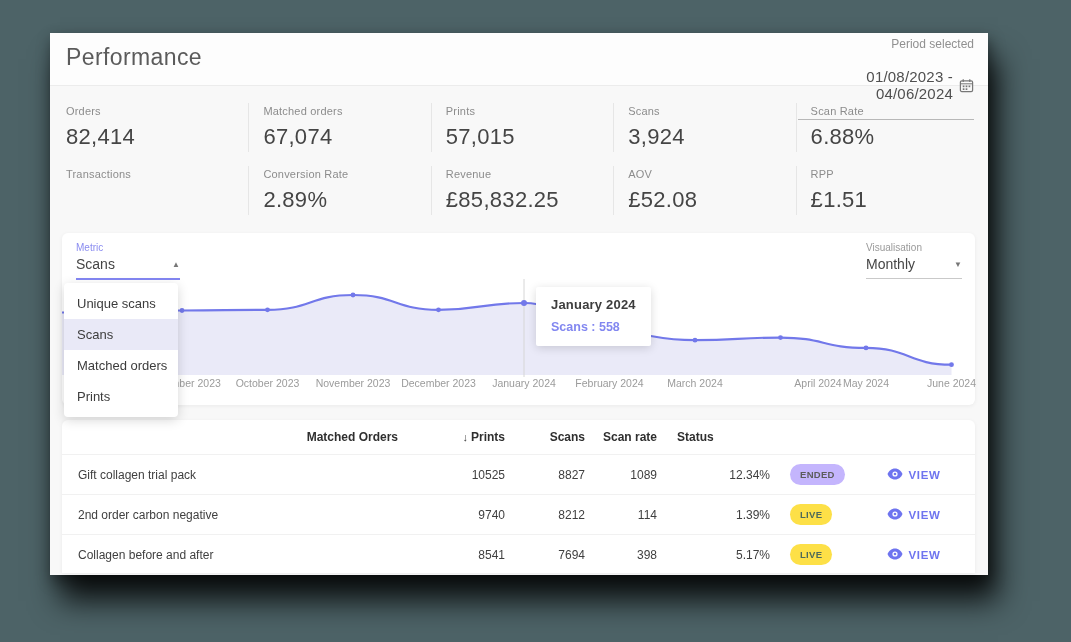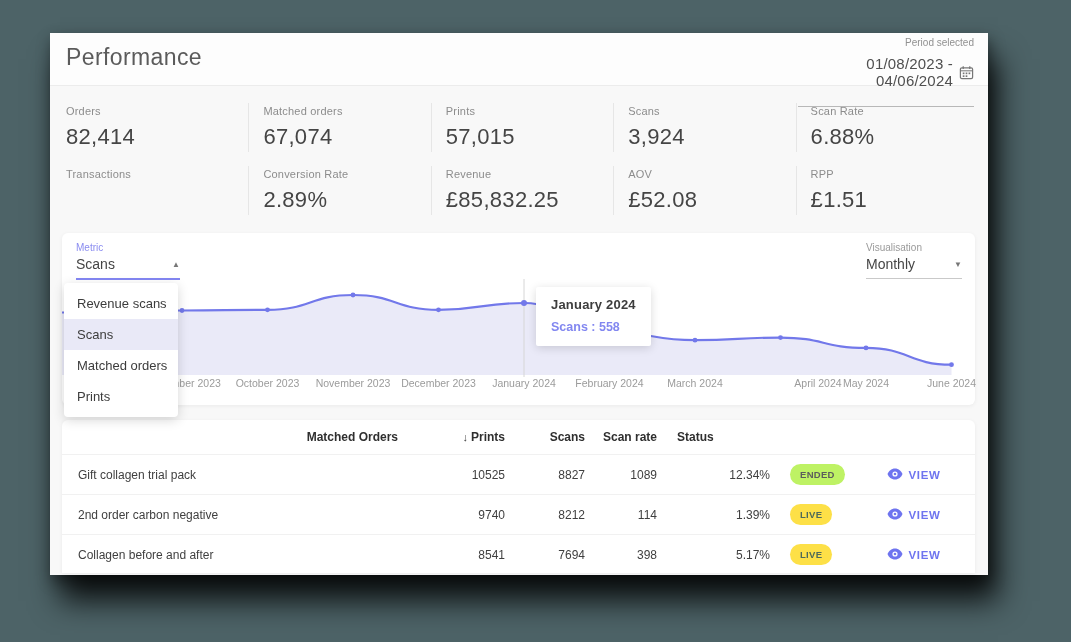--- a/index.html
+++ b/index.html
@@ -16,21 +16,21 @@
   .card{
     position:absolute;left:50px;top:33px;width:938px;height:542px;
     background:#f8f8f8;
     box-shadow:10px 26px 28px rgba(0,0,0,0.82), 2px 6px 14px rgba(0,0,0,0.45);
   }
 
   
   .hdr{position:absolute;top:0;left:0;right:0;height:52px;background:#fdfdfd;border-bottom:1px solid #ececec;text-align:right;}
   .page-title{position:absolute;left:16px;top:11px;font-size:23px;color:#5b5b5b;letter-spacing:.4px;}
   .period{position:absolute;right:14px;top:4px;width:176px;cursor:pointer;}
-  .period-label{font-size:10px;color:#909090;margin-bottom:7px;}
+  .period-label{font-size:12px;color:#909090;margin-bottom:17px;}
   .period-value{display:flex;align-items:center;justify-content:space-between;font-size:15px;color:#4f4f4f;border-bottom:1px solid #b8b8b8;padding-bottom:17px;letter-spacing:.2px;}
   .cal-icon{flex:0 0 auto;margin-left:6px;display:inline-flex;}
 
   
   .kpi-grid{position:absolute;left:16px;right:10px;top:70px;display:grid;grid-template-columns:repeat(5,1fr);row-gap:14px;}
   .kpi{padding:2px 0 2px 14px;border-left:1px solid #e6e6e6;}
   .kpi.first{border-left:none;padding-left:0;}
   .kpi-label{font-size:11px;color:#8c8c8c;margin-bottom:7px;letter-spacing:.2px;}
   .kpi-value{font-size:22px;color:#454545;letter-spacing:.3px;}
 
@@ -58,21 +58,21 @@
 
   
   .table-card{position:absolute;left:12px;width:913px;top:387px;height:153px;background:#fff;border-radius:6px 6px 0 0;box-shadow:0 1px 4px rgba(0,0,0,0.06);overflow:hidden;}
   .t-row{display:grid;grid-template-columns:320px 107px 80px 72px 113px 98px 1fr;align-items:center;height:39px;padding:0 16px;border-top:1px solid #f1f1f1;font-size:12px;color:#3f3f3f;}
   .t-head{height:34px;border-top:none;font-weight:bold;color:#2f2f2f;}
   .t-cell-num{text-align:right;}
   .t-cell-status{padding-left:20px;}
   .t-cell-view{display:flex;justify-content:center;}
   .sort-arrow{font-size:11px;color:#444;margin-right:3px;font-weight:normal;}
   .pill{display:inline-block;font-size:9.5px;font-weight:bold;letter-spacing:.3px;padding:5px 10px;border-radius:11px;}
-  .pill.ended{background:#bef264;color:#5c5c5c;}
+  .pill.ended{background:#c4b5fd;color:#5c5c5c;}
   .pill.live{background:#fde047;color:#4e6a5a;}
   .view-btn{display:inline-flex;align-items:center;gap:6px;border:none;background:none;cursor:pointer;color:#6e74ef;font-size:11.5px;font-weight:bold;letter-spacing:.6px;font-family:inherit;}
 </style>
 </head>
 <body>
 
 <div class="stage">
   <div class="card">
 
     <div class="hdr">
@@ -190,21 +190,21 @@
         <span class="axis-label" style="left: 804px;">May 2024</span>
         <span class="axis-label" style="left: 889.5px;">June 2024</span>
       </div>
 
       <div class="tooltip" style="left: 474px;">
         <div class="tooltip-title">January 2024</div>
         <div class="tooltip-value">Scans : 558</div>
       </div>
 
       <div class="menu">
-        <div class="menu-item">Revenue scans</div>
+        <div class="menu-item">Unique scans</div>
         <div class="menu-item selected">Scans</div>
         <div class="menu-item">Matched orders</div>
         <div class="menu-item">Prints</div>
       </div>
     </div>
 
     <div class="table-card">
       <div class="t-row t-head">
         <div class="t-cell-num">Matched Orders</div>
         <div class="t-cell-num"><span class="sort-arrow">↓</span><span>Prints</span></div>

